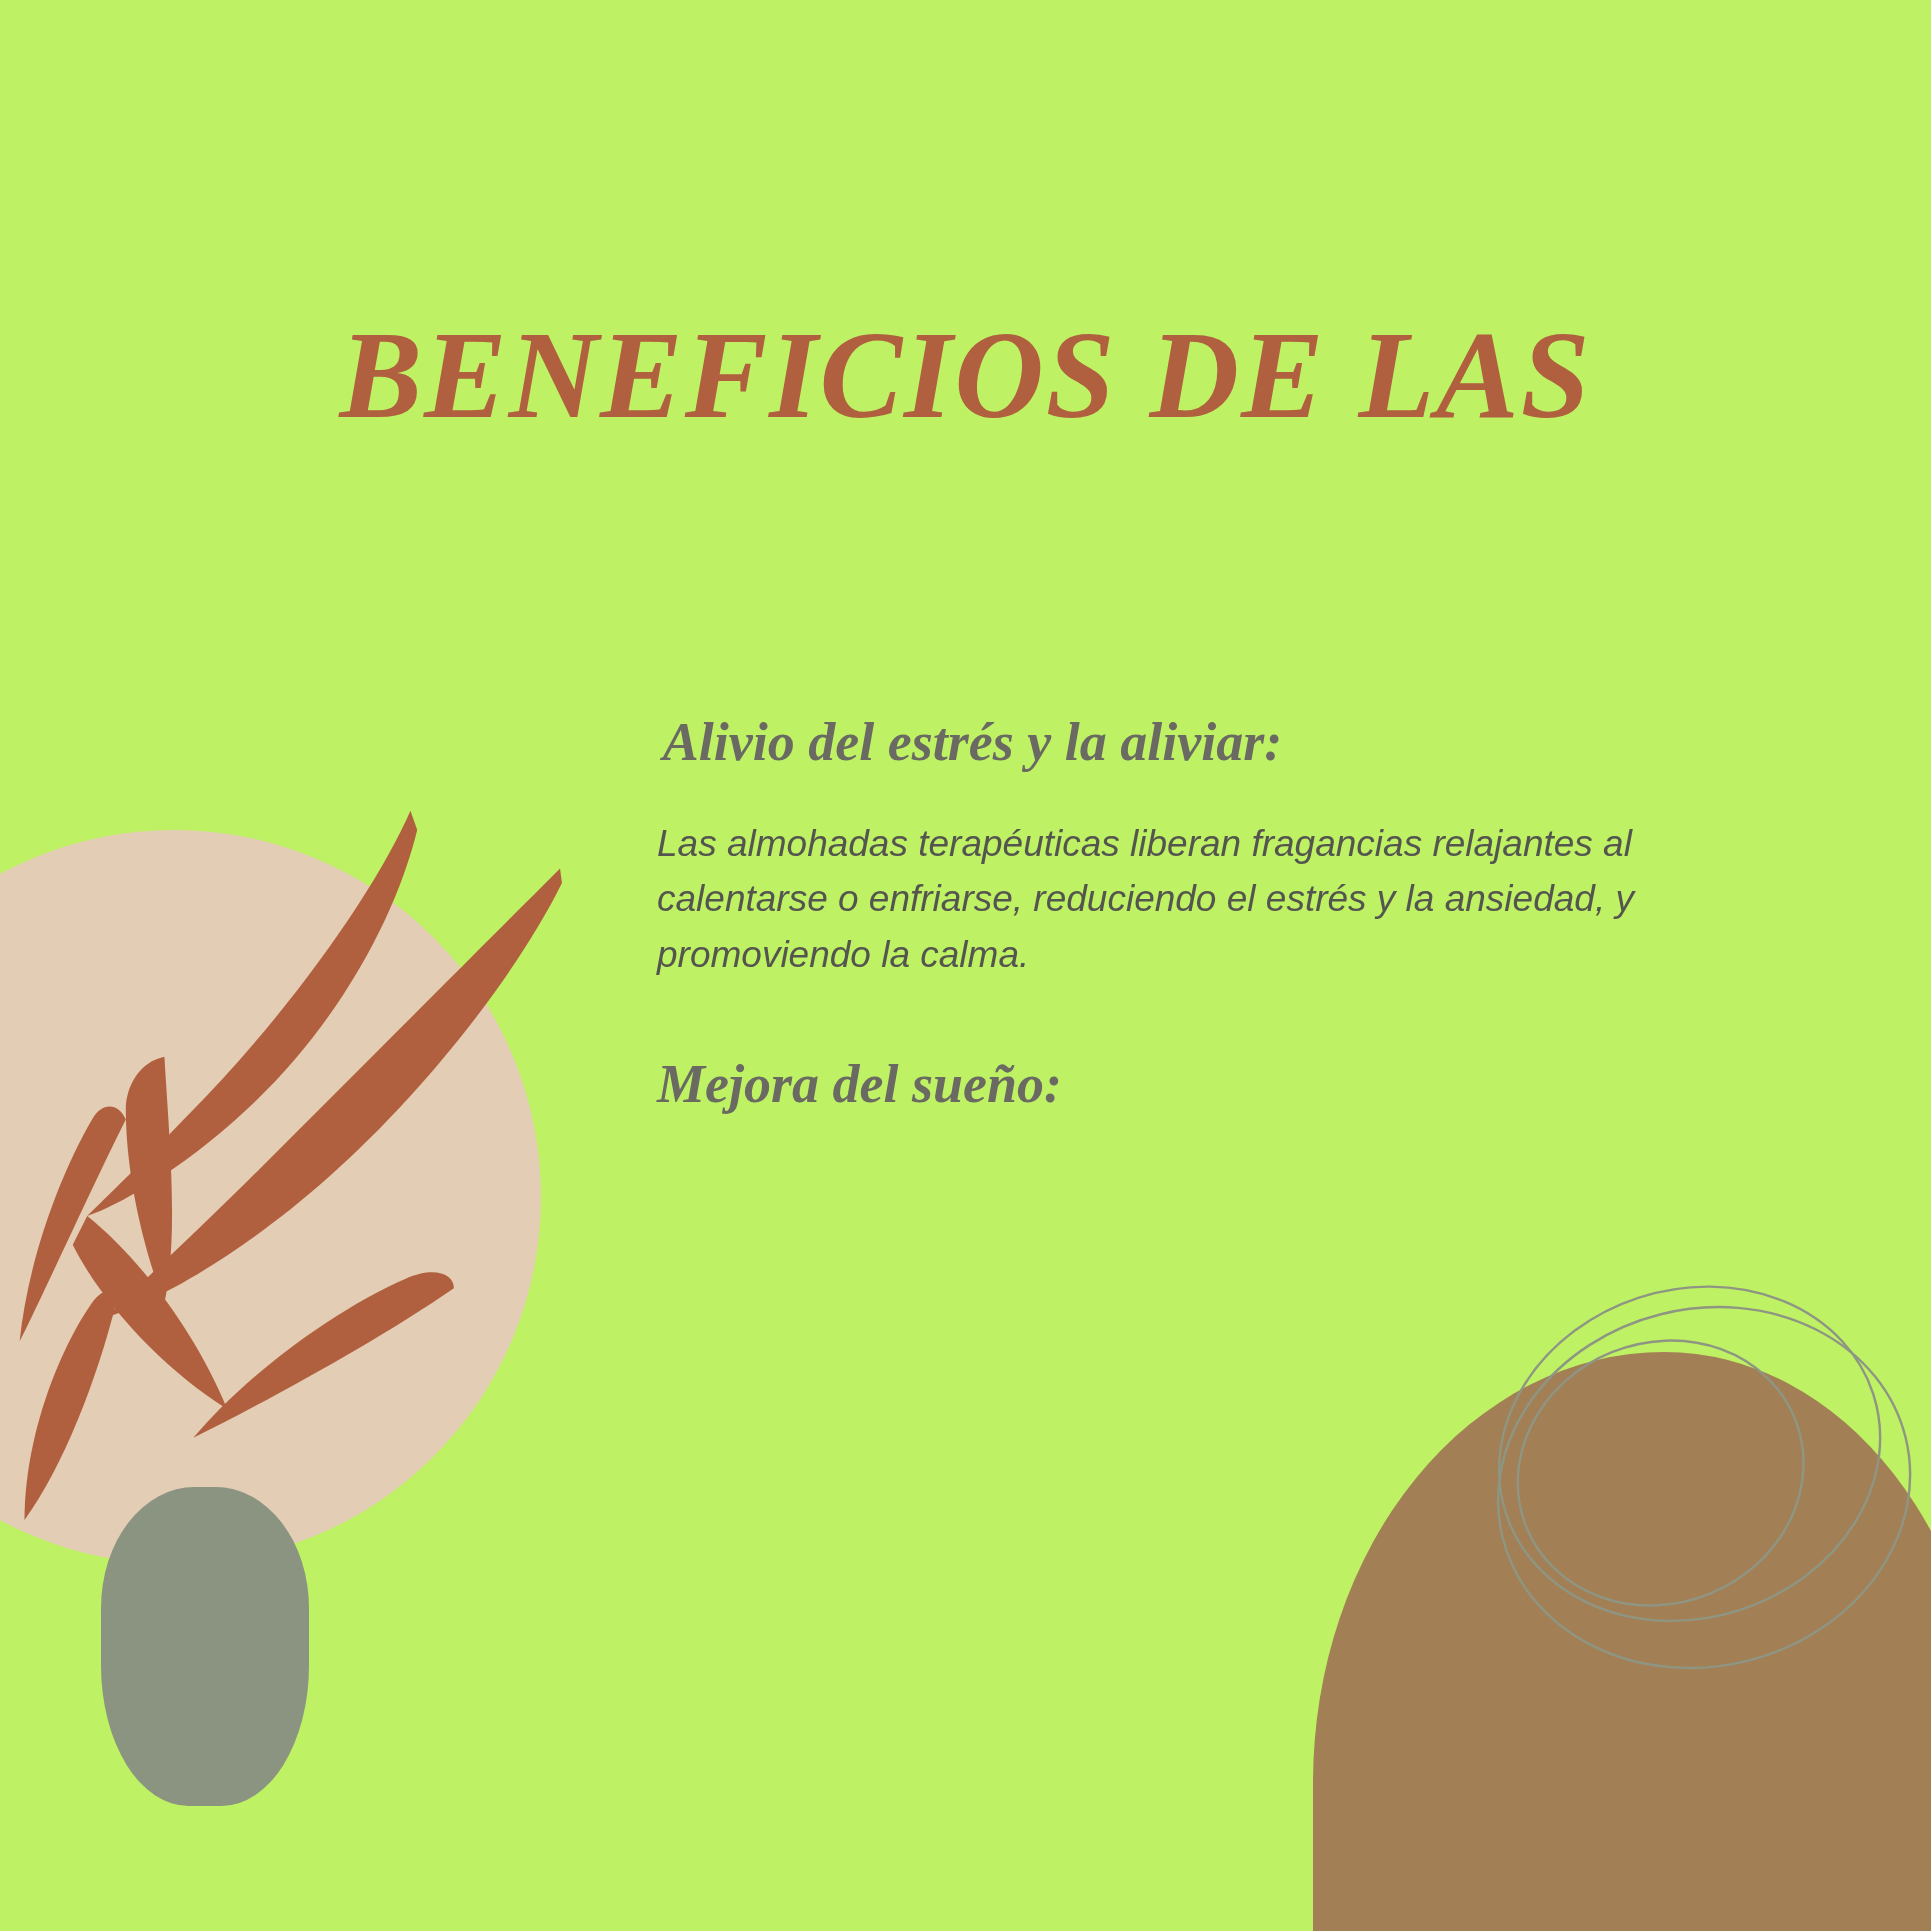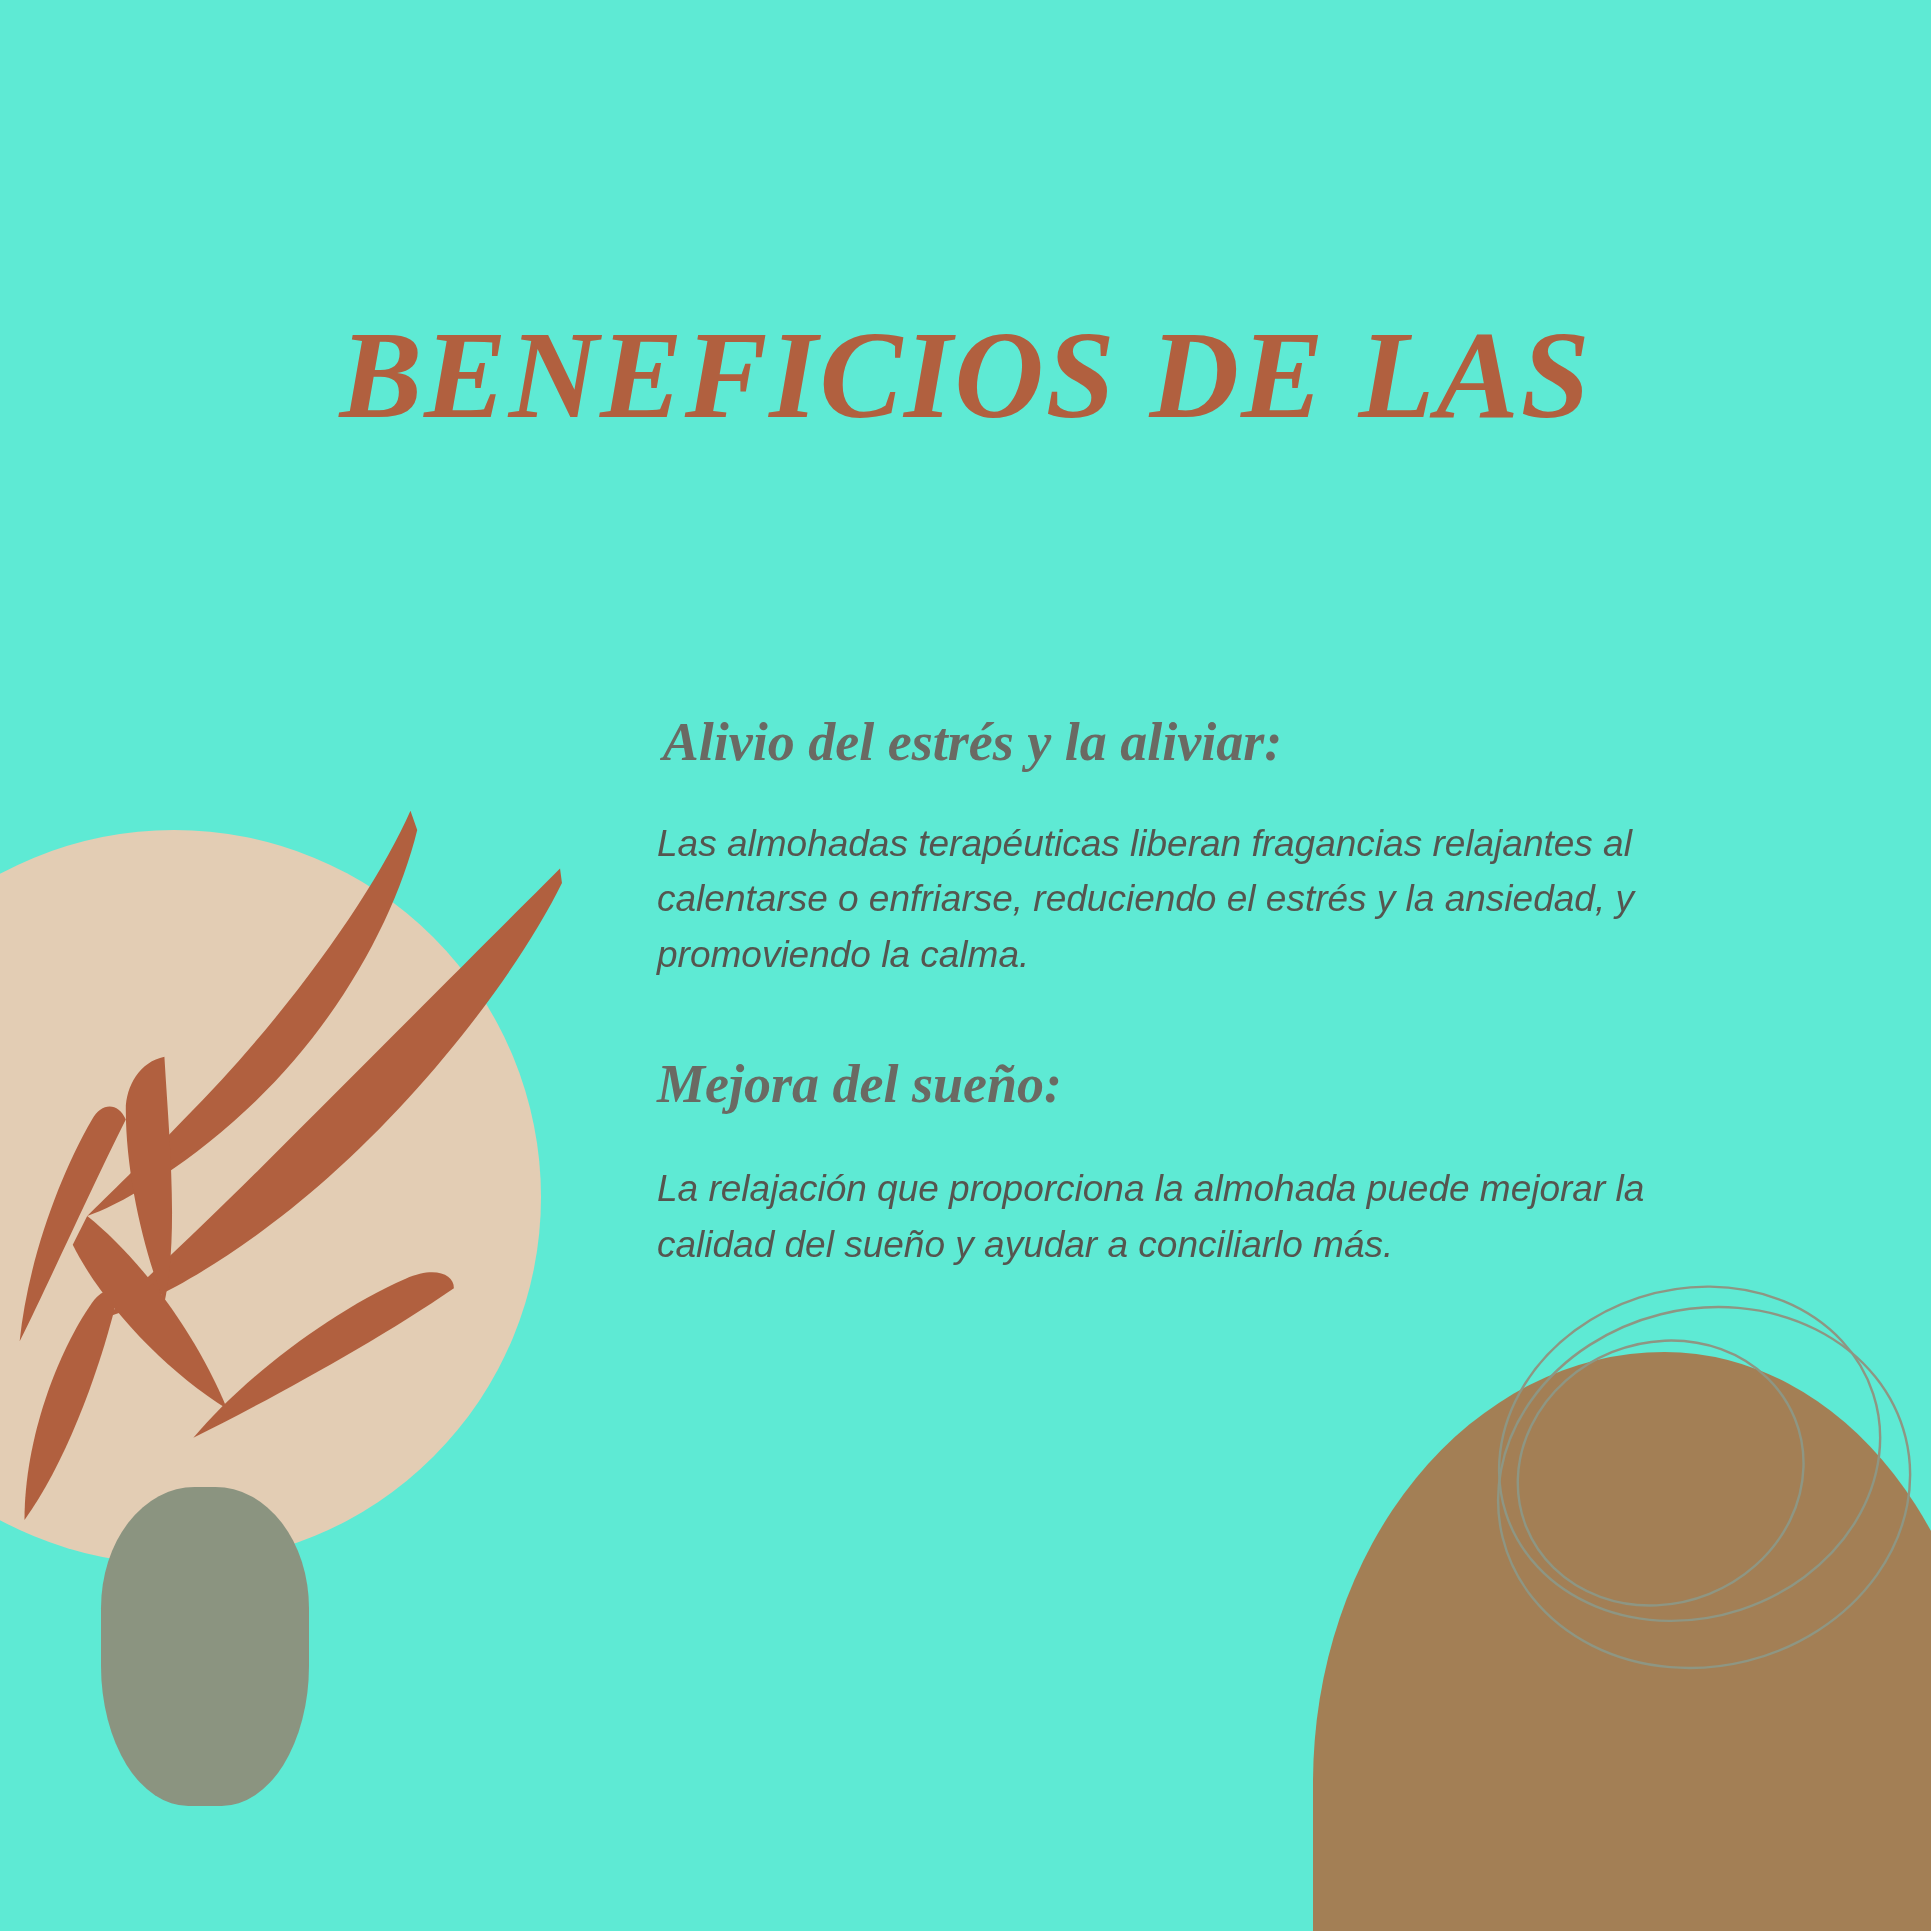--- a/index.html
+++ b/index.html
@@ -12,21 +12,21 @@
     background: #fcecdf;
     font-family: "Liberation Serif", serif;
     overflow: hidden;
     position: relative;
   }
 
   #poster {
     position: relative;
     width: 1931px;
     height: 1931px;
-    background: #5eead4;
+    background: #bef264;
     overflow: hidden;
   }
 
   
   .deco {
     position: absolute;
     pointer-events: none;
   }
 
   
@@ -169,18 +169,17 @@
   <div class="content">
 
     <div class="section s1">
       <h2 class="sec-heading">Alivio del estrés y la aliviar:</h2>
       <p class="sec-body">Las almohadas terapéuticas liberan fragancias relajantes al calentarse o enfriarse, reduciendo el estrés y la ansiedad, y promoviendo la calma.</p>
     </div>
 
 
     <div class="section s3">
       <h2 class="sec-heading">Mejora del sueño:</h2>
-      <p class="sec-body">La relajación que proporciona la almohada puede mejorar la calidad del sueño y ayudar a conciliarlo más.</p>
     </div>
 
   </div>
 </div>
 
 
 </body></html>

